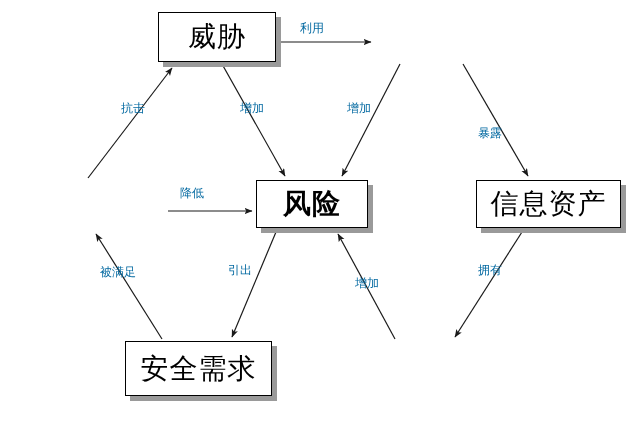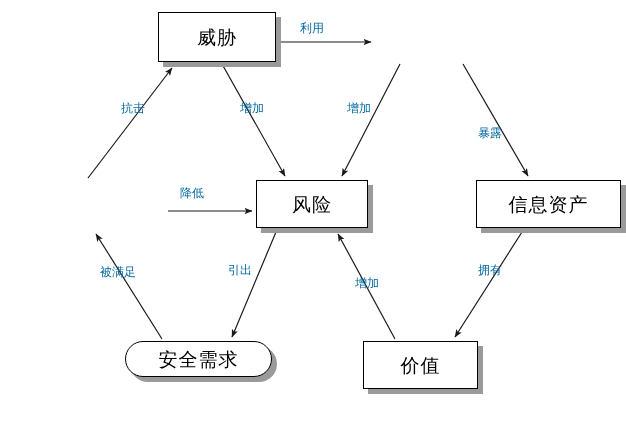--- a/index.html
+++ b/index.html
@@ -22,21 +22,21 @@
     box-sizing:border-box;
     background:#ffffff;
     border:1.5px solid #000000;
     box-shadow:5px 5px 0 0 #9a9a9a;
     display:flex;
     align-items:center;
     justify-content:center;
     z-index:2;
   }
   .node-label{
-    font-size:19px;
+    font-size:28px;
     line-height:1;
     color:#000000;
     letter-spacing:1px;
     white-space:nowrap;
     font-family:"DejaVu Sans","Liberation Sans",sans-serif;
   }
   .edge-label{
     position:absolute;
     font-size:12px;
     color:#0369a1;
@@ -78,35 +78,32 @@
 
     <line x1="522" y1="232" x2="455" y2="337" stroke="#1a1a1a" stroke-width="1.2" marker-end="url(#arrow)"></line>
   </svg>
 
   <div class="node" style="left:158px;top:12px;width:118px;height:50px;">
     <span class="node-label">威胁</span>
   </div>
 
 
 
-  <div class="node" style="left:256px;top:180px;width:112px;height:48px;">
+  <div class="node" style="left:256px;top:180px;width:112px;height:48px;font-weight:bold;">
     <span class="node-label">风险</span>
   </div>
 
   <div class="node" style="left:476px;top:180px;width:145px;height:48px;">
     <span class="node-label">信息资产</span>
   </div>
 
-  <div class="node" style="left:125px;top:341px;width:147px;height:36px;border-radius:20px;">
+  <div class="node" style="left:125px;top:341px;width:147px;height:55px;">
     <span class="node-label">安全需求</span>
   </div>
 
-  <div class="node" style="left:363px;top:341px;width:115px;height:48px;">
-    <span class="node-label">价值</span>
-  </div>
 
   <div class="edge-label" style="left:300px;top:20px;">利用</div>
 
   <div class="edge-label" style="left:121px;top:100px;">抗击</div>
 
   <div class="edge-label" style="left:240px;top:100px;">增加</div>
 
   <div class="edge-label" style="left:347px;top:100px;">增加</div>
 
   <div class="edge-label" style="left:478px;top:100px;margin-top:25px;">暴露</div>

